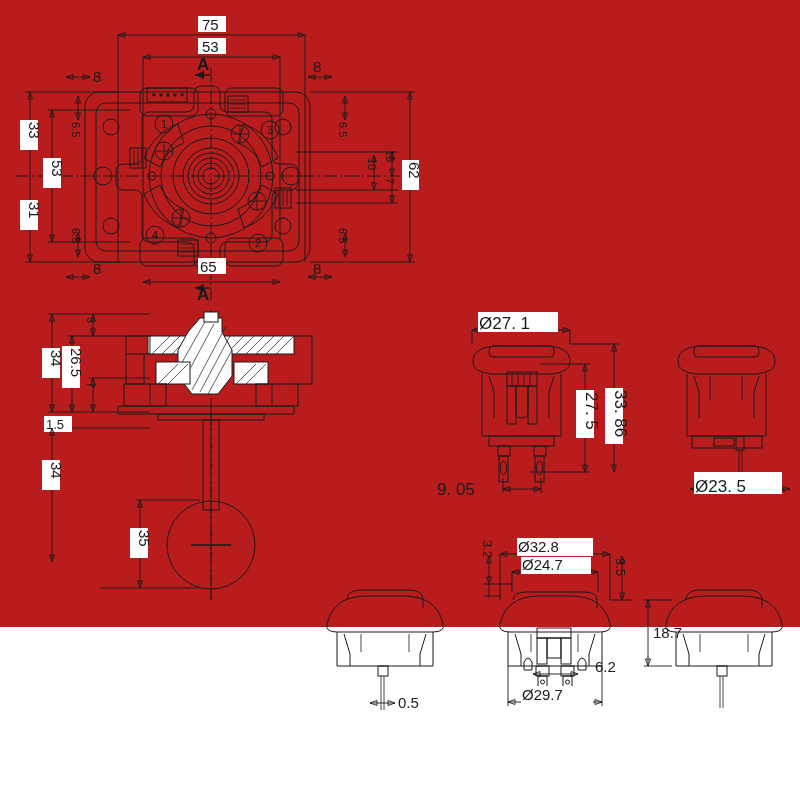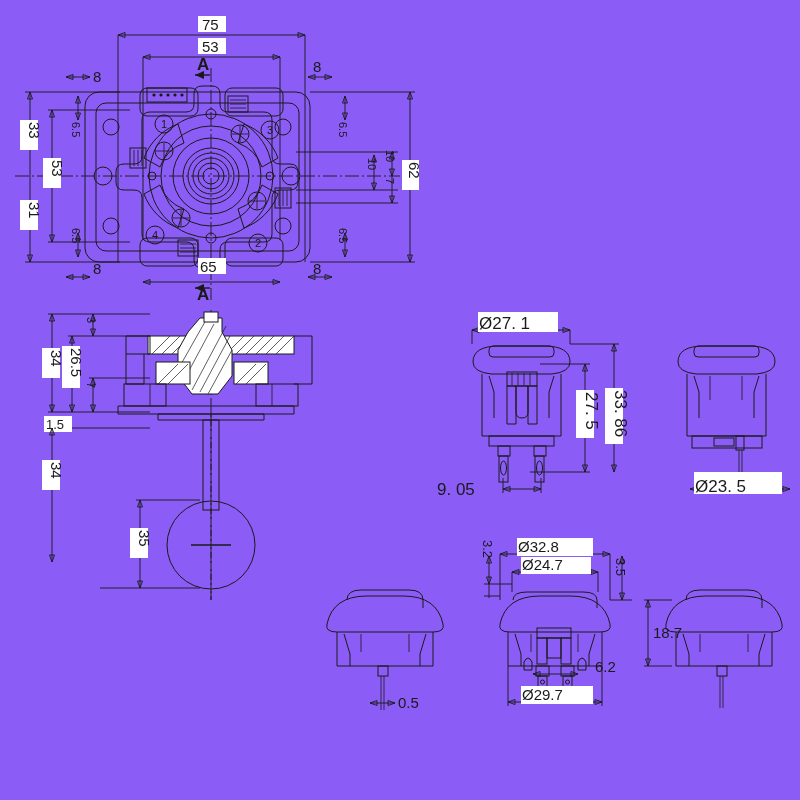--- a/index.html
+++ b/index.html
@@ -1,17 +1,17 @@
 <!DOCTYPE html>
 <html><head>
 <meta charset="utf-8">
 <style>
   html,body{margin:0;padding:0;background:#ffffff;}
   body{width:800px;height:800px;overflow:hidden;font-family:"Liberation Sans",sans-serif;}
-  #sheet{position:relative;width:800px;height:800px;background:#8b5cf6;}
+  #sheet{position:relative;width:800px;height:627px;background:#b91c1c;}
   svg{display:block;}
   .ln{stroke:#1a1a1a;fill:none;}
   .thick{stroke-width:1.4;}
   .hair{stroke-width:0.8;}
   .dim{stroke:#1a1a1a;stroke-width:0.9;fill:none;}
   .ctr{stroke:#1a1a1a;stroke-width:0.9;fill:none;stroke-dasharray:14 3 2 3;}
   .part{stroke:#1a1a1a;stroke-width:1;fill:#ffffff;}
   .partNF{stroke:#1a1a1a;stroke-width:1;fill:none;}
   .hatch{stroke:#1a1a1a;stroke-width:0.7;fill:none;}
   text{fill:#1a1a1a;font-family:"Liberation Sans",sans-serif;}

